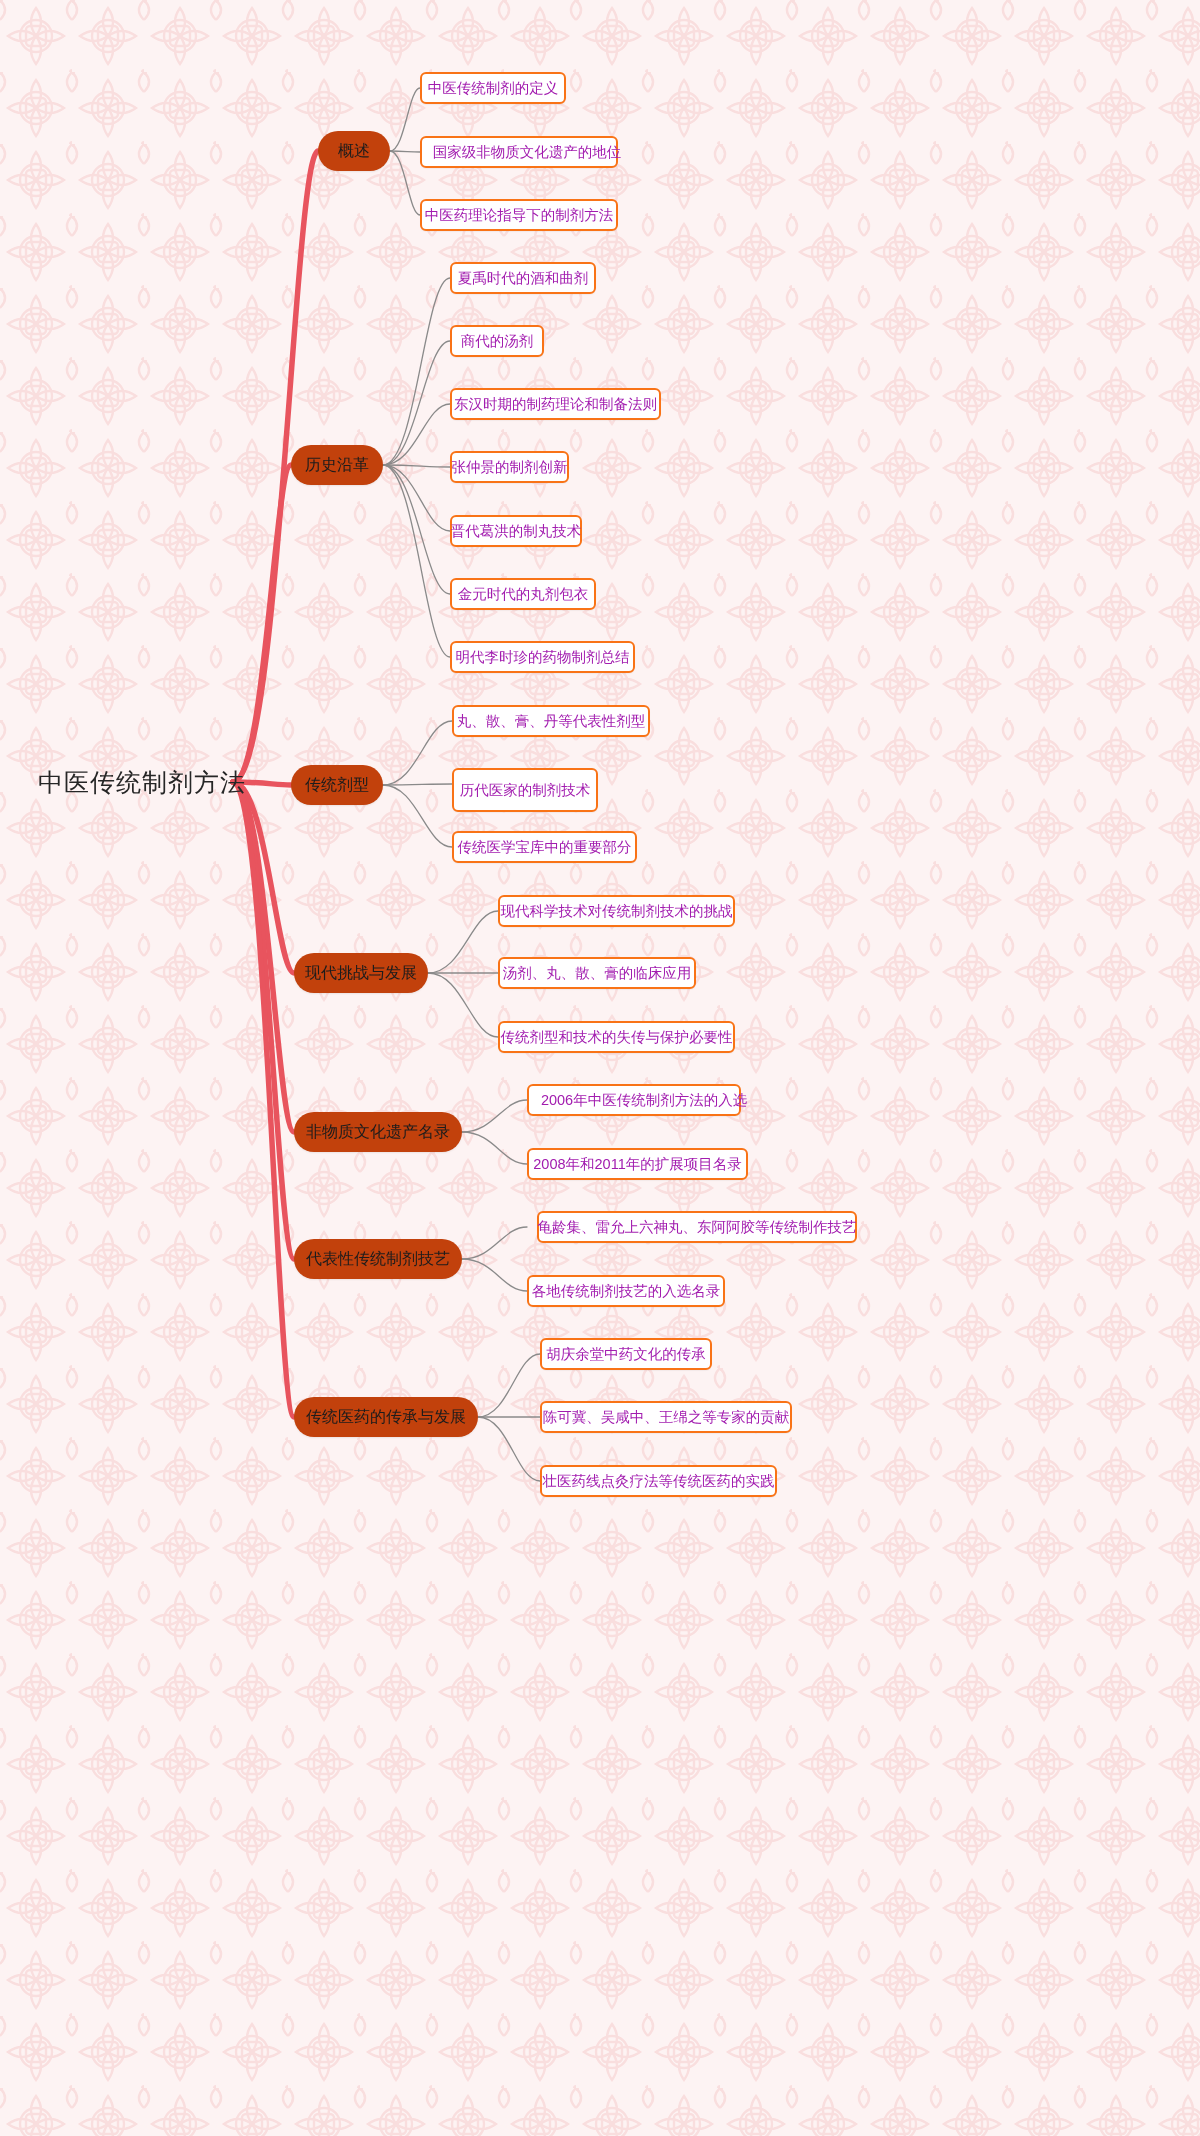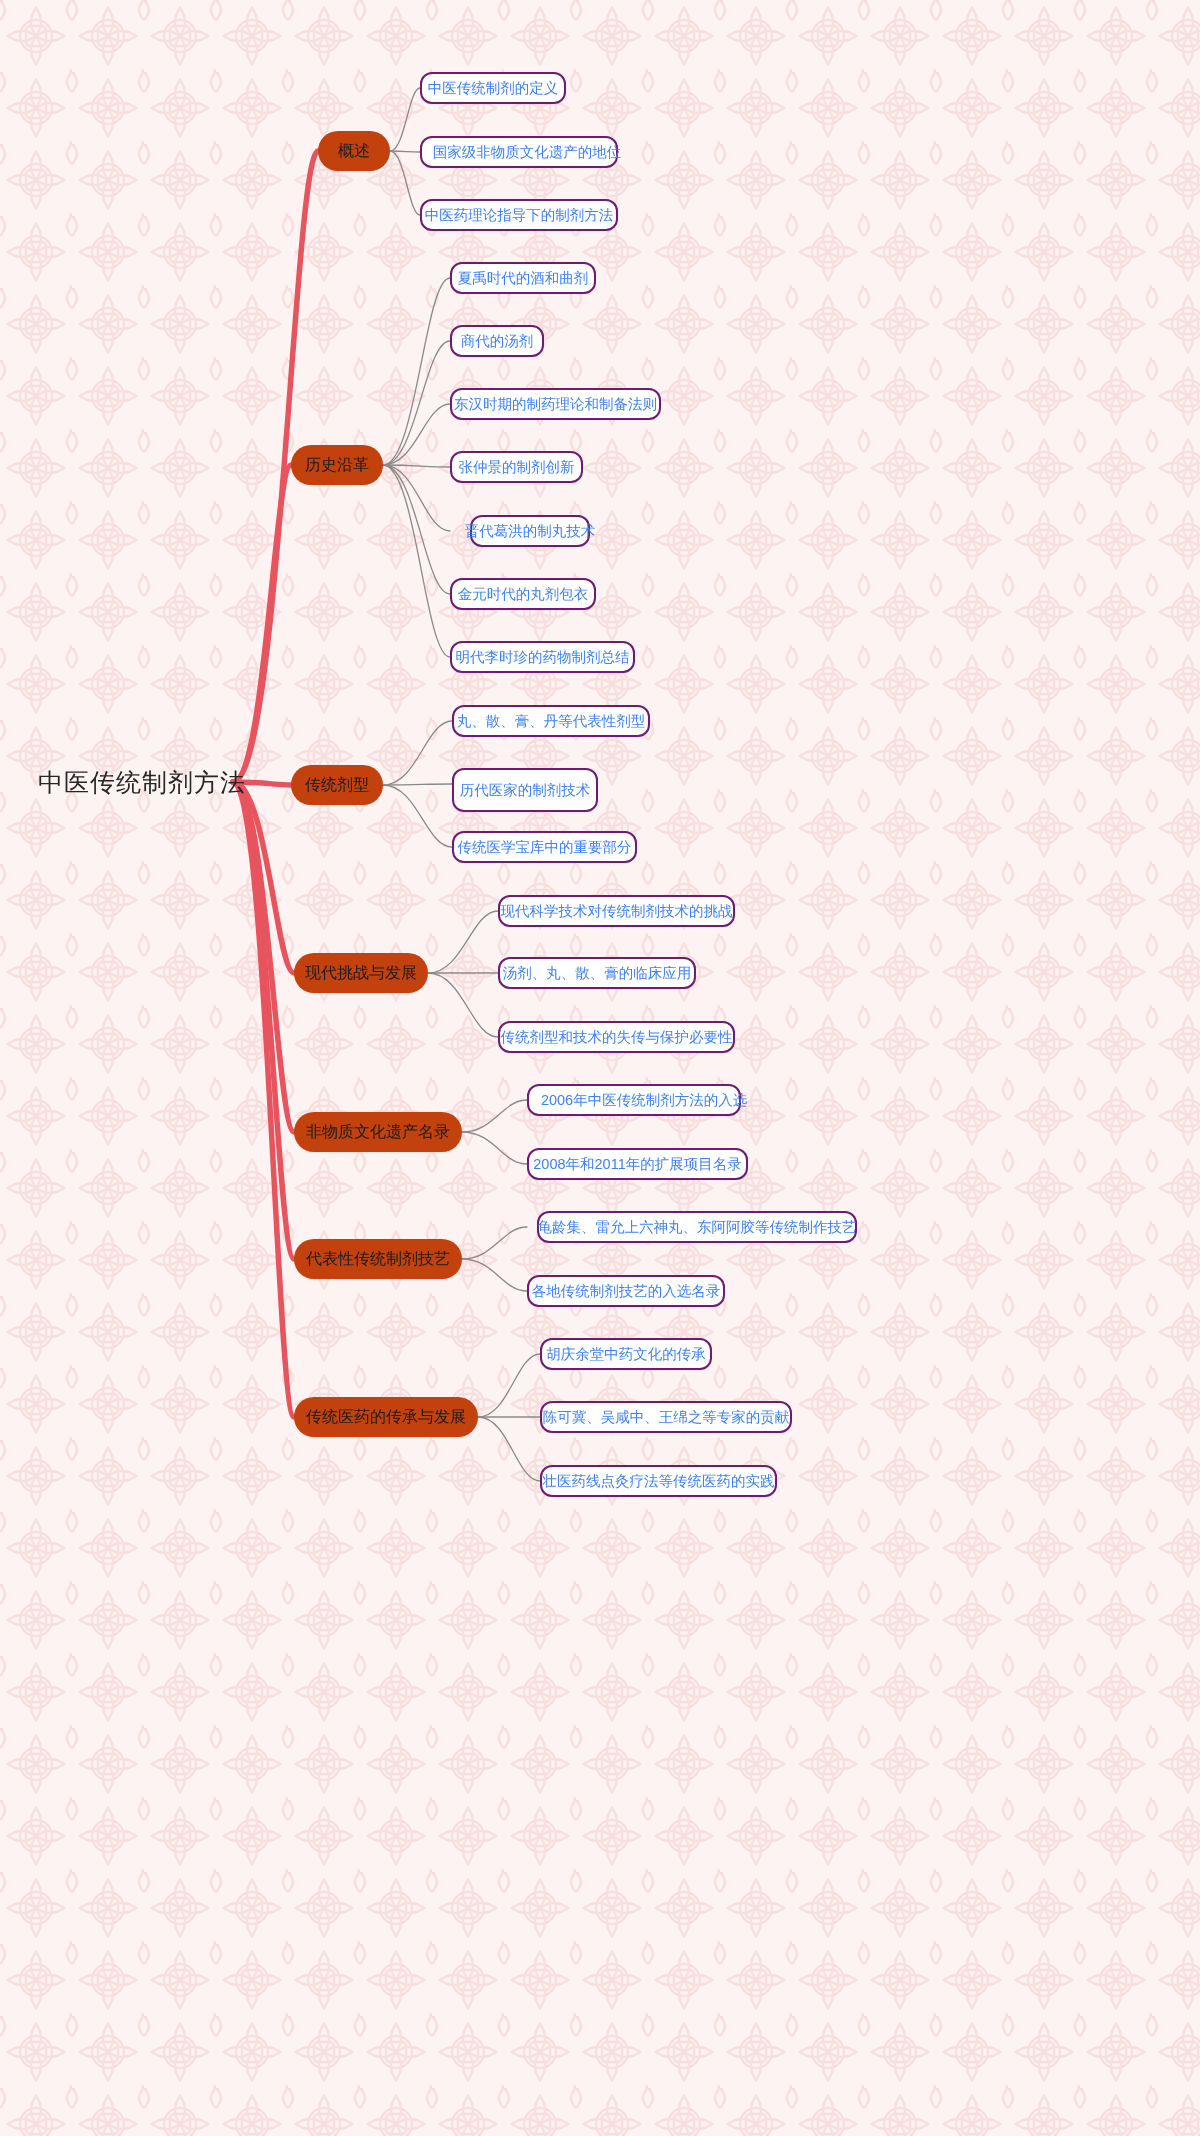--- a/index.html
+++ b/index.html
@@ -28,23 +28,23 @@
     background:#c2410c;
     color:#1c1c1c;
     border-radius:22px;
     font-size:16px;
     white-space:nowrap;
     padding:5px 14px;
     box-shadow:0 1px 2px rgba(0,0,0,0.07);
   }
   .leaf-node{
     background:#ffffff;
-    border:2px solid #701a75;
-    border-radius:12px;
-    color:#3b82f6;
+    border:2px solid #f97316;
+    border-radius:6px;
+    color:#a21caf;
     font-size:14.5px;
     white-space:nowrap;
     padding:0 12px;
     box-shadow:0 1px 1px rgba(0,0,0,0.04);
   }
 </style>
 </head>
 <body>
 
 <div id="pattern-bg"><svg xmlns="http://www.w3.org/2000/svg" width="1200" height="2136">
@@ -101,22 +101,22 @@
 <div id="nodes-layer">
     <div class="node root-node" style="left: 38px; top: 762px; height: 40px;">中医传统制剂方法</div>
     <div class="node branch-node" style="left: 318px; top: 131px; width: 72px; height: 40px;">概述</div>
     <div class="node leaf-node" style="left: 420px; top: 72px; width: 146px; height: 32px;">中医传统制剂的定义</div>
     <div class="node leaf-node" style="left: 420px; top: 136px; width: 198px; height: 32px; padding-left: 28px;">国家级非物质文化遗产的地位</div>
     <div class="node leaf-node" style="left: 420px; top: 199px; width: 198px; height: 32px;">中医药理论指导下的制剂方法</div>
     <div class="node branch-node" style="left: 291px; top: 445px; width: 92px; height: 40px;">历史沿革</div>
     <div class="node leaf-node" style="left: 450px; top: 262px; width: 146px; height: 32px;">夏禹时代的酒和曲剂</div>
     <div class="node leaf-node" style="left: 450px; top: 325px; width: 94px; height: 32px;">商代的汤剂</div>
     <div class="node leaf-node" style="left: 450px; top: 388px; width: 211px; height: 32px;">东汉时期的制药理论和制备法则</div>
-    <div class="node leaf-node" style="left: 450px; top: 451px; width: 133px; height: 32px;">张仲景的制剂创新</div>
-    <div class="node leaf-node" style="left: 450px; top: 515px; width: 120px; height: 32px; margin-left: 20px;">晋代葛洪的制丸技术</div>
+    <div class="node leaf-node" style="left: 450px; top: 451px; width: 119px; height: 32px;">张仲景的制剂创新</div>
+    <div class="node leaf-node" style="left: 450px; top: 515px; width: 132px; height: 32px;">晋代葛洪的制丸技术</div>
     <div class="node leaf-node" style="left: 450px; top: 578px; width: 146px; height: 32px;">金元时代的丸剂包衣</div>
     <div class="node leaf-node" style="left: 450px; top: 641px; width: 185px; height: 32px;">明代李时珍的药物制剂总结</div>
     <div class="node branch-node" style="left: 291px; top: 765px; width: 92px; height: 40px;">传统剂型</div>
     <div class="node leaf-node" style="left: 452px; top: 705px; width: 198px; height: 32px;">丸、散、膏、丹等代表性剂型</div>
     <div class="node leaf-node" style="left: 452px; top: 768px; width: 146px; height: 44px;">历代医家的制剂技术</div>
     <div class="node leaf-node" style="left: 452px; top: 831px; width: 185px; height: 32px;">传统医学宝库中的重要部分</div>
     <div class="node branch-node" style="left: 294px; top: 953px; width: 134px; height: 40px;">现代挑战与发展</div>
     <div class="node leaf-node" style="left: 498px; top: 895px; width: 237px; height: 32px;">现代科学技术对传统制剂技术的挑战</div>
     <div class="node leaf-node" style="left: 498px; top: 957px; width: 198px; height: 32px;">汤剂、丸、散、膏的临床应用</div>
     <div class="node leaf-node" style="left: 498px; top: 1021px; width: 237px; height: 32px;">传统剂型和技术的失传与保护必要性</div>

